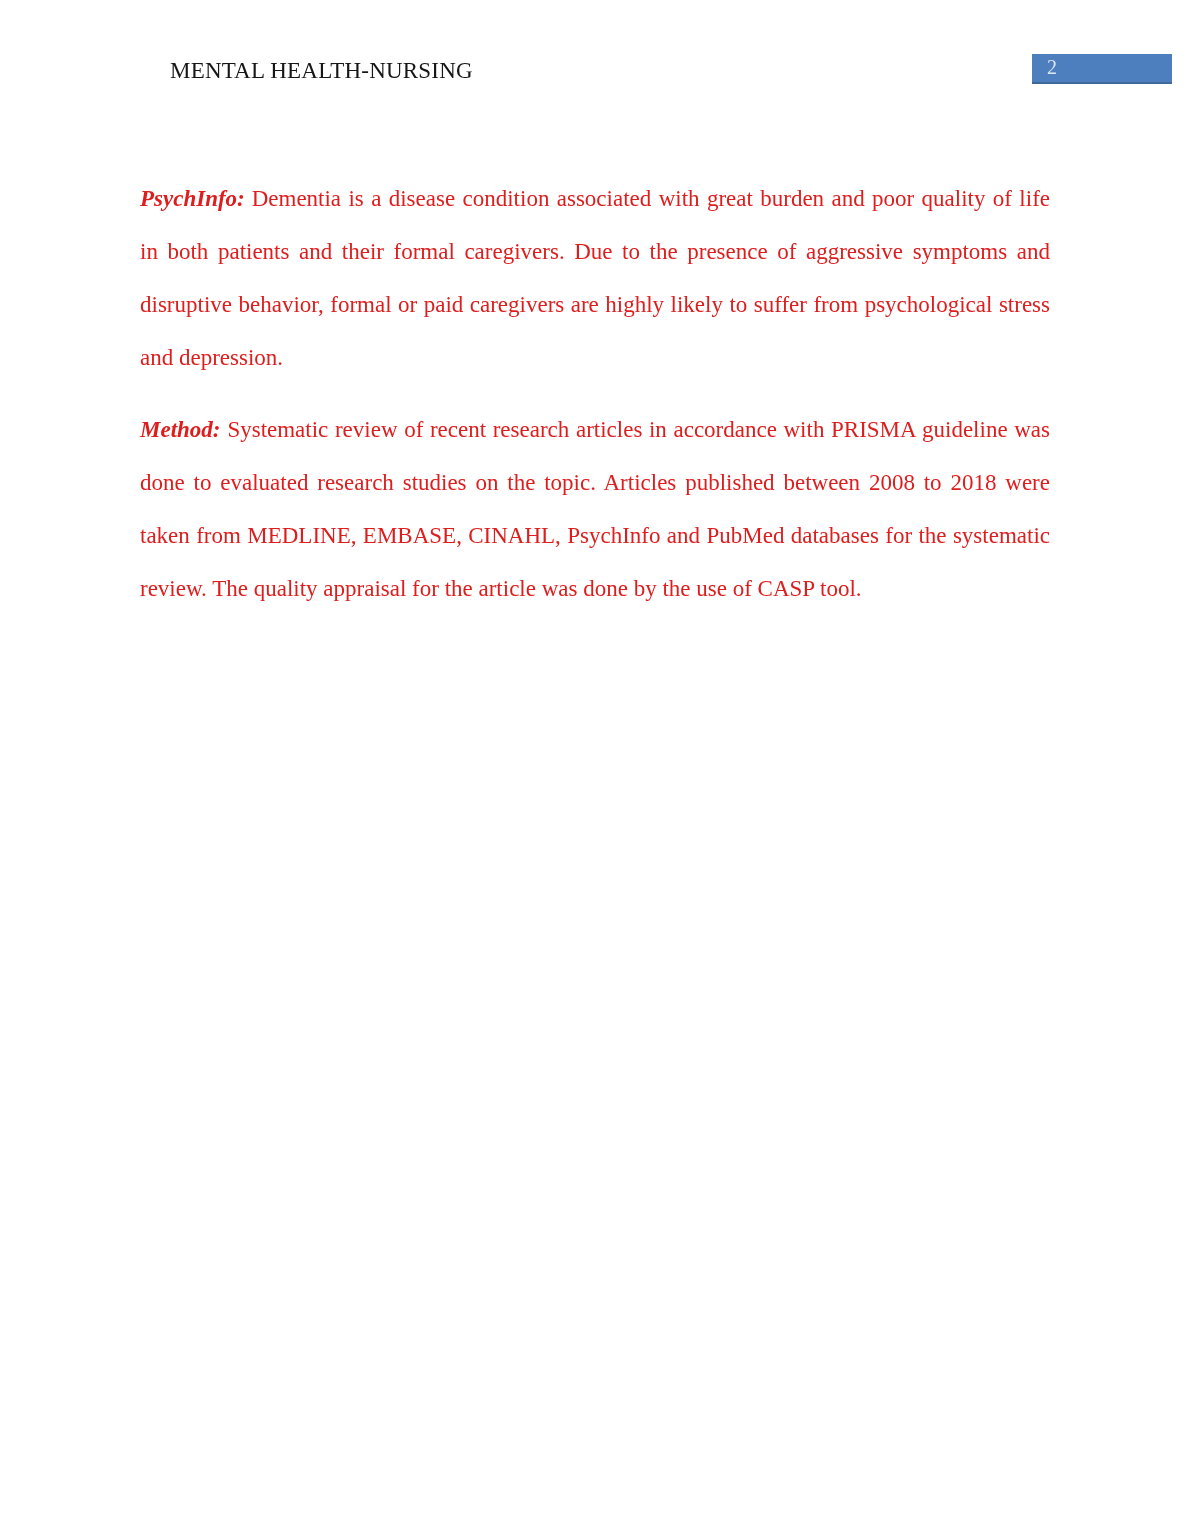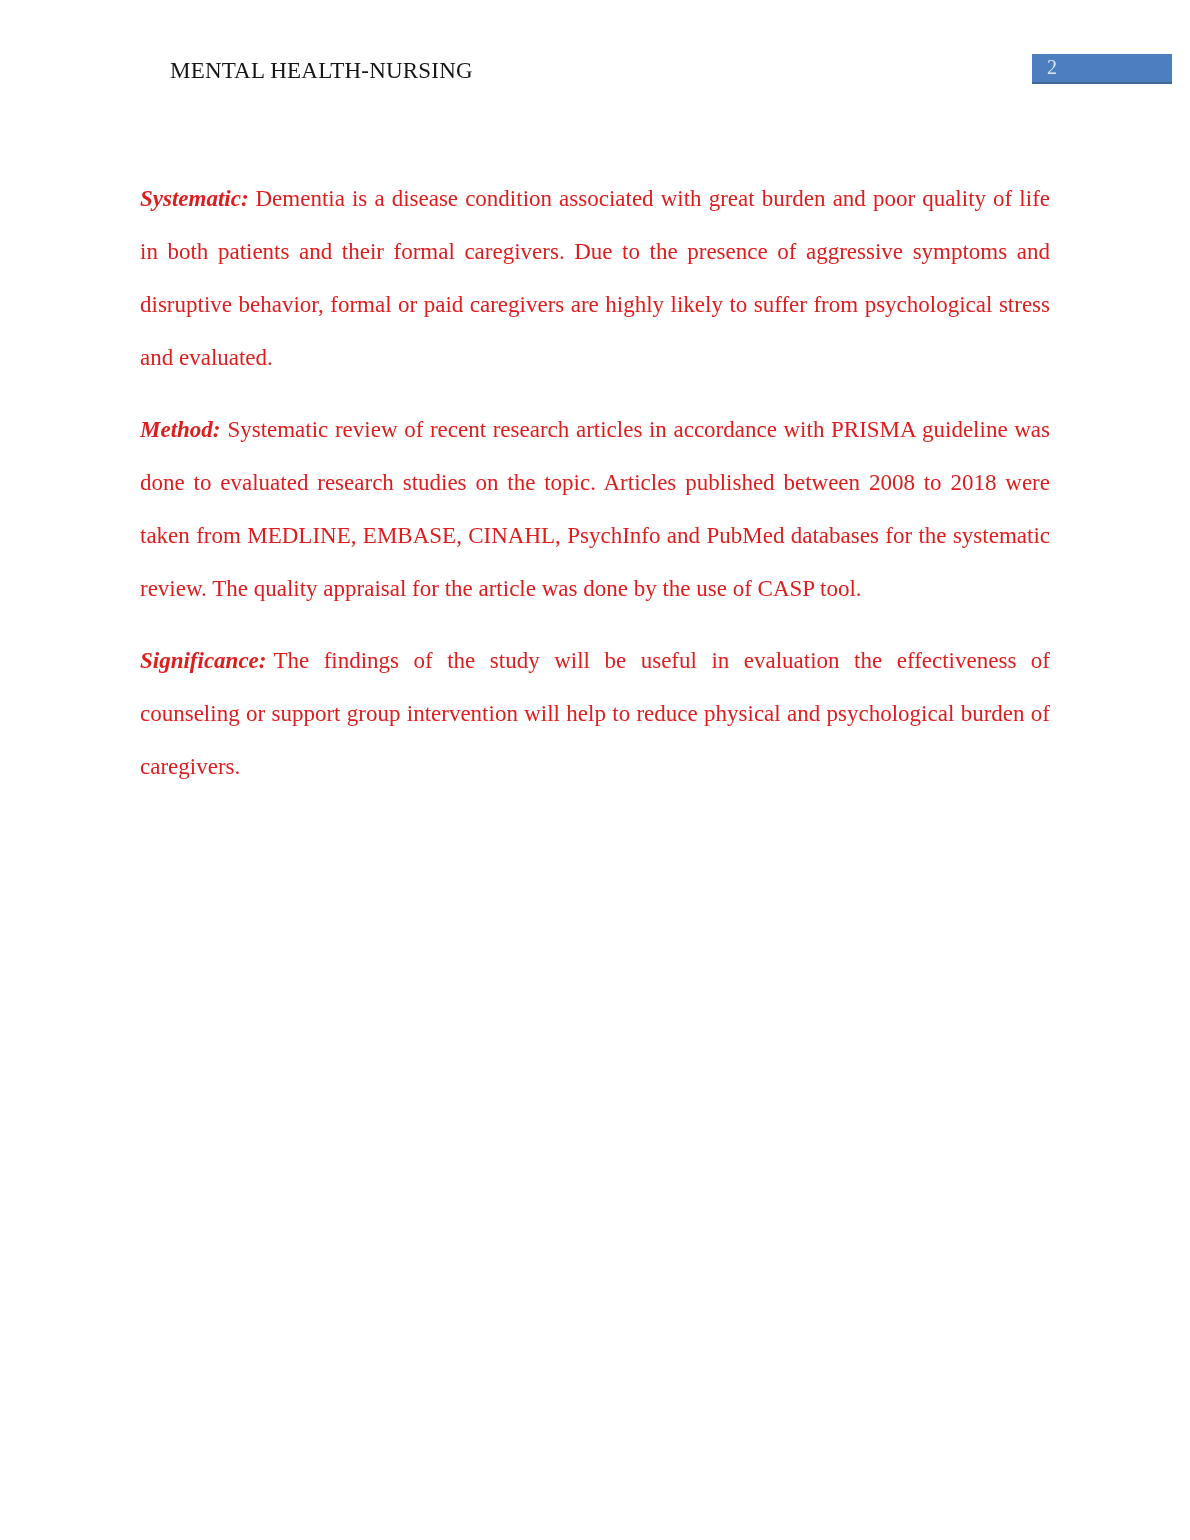--- a/index.html
+++ b/index.html
@@ -79,22 +79,21 @@
   <div class="header">
     <div class="header-title">MENTAL HEALTH-NURSING</div>
     <div class="page-number-box">
       <span class="page-number">2</span>
     </div>
   </div>
 
   <div class="content">
 
 
-    <p class="para"><span class="lead">Systematic:</span><span>Dementia is a disease condition associated with great burden and poor quality of life in both patients and their formal caregivers. Due to the presence of aggressive symptoms and disruptive behavior, formal or paid caregivers are highly likely to suffer from psychological stress and evaluated.</span></p>
+    <p class="para"><span class="lead">PsychInfo:</span><span>Dementia is a disease condition associated with great burden and poor quality of life in both patients and their formal caregivers. Due to the presence of aggressive symptoms and disruptive behavior, formal or paid caregivers are highly likely to suffer from psychological stress and depression.</span></p>
 
 
     <p class="para"><span class="lead">Method:</span><span>Systematic review of recent research articles in accordance with PRISMA guideline was done to evaluated research studies on the topic. Articles published between 2008 to 2018 were taken from MEDLINE, EMBASE, CINAHL, PsychInfo and PubMed databases for the systematic review. The quality appraisal for the article was done by the use of CASP tool.</span></p>
 
-    <p class="para"><span class="lead">Significance:</span><span>The findings of the study will be useful in evaluation the effectiveness of counseling or support group intervention will help to reduce physical and psychological burden of caregivers.</span></p>
 
   </div>
 
 </div>
 
 </body></html>

